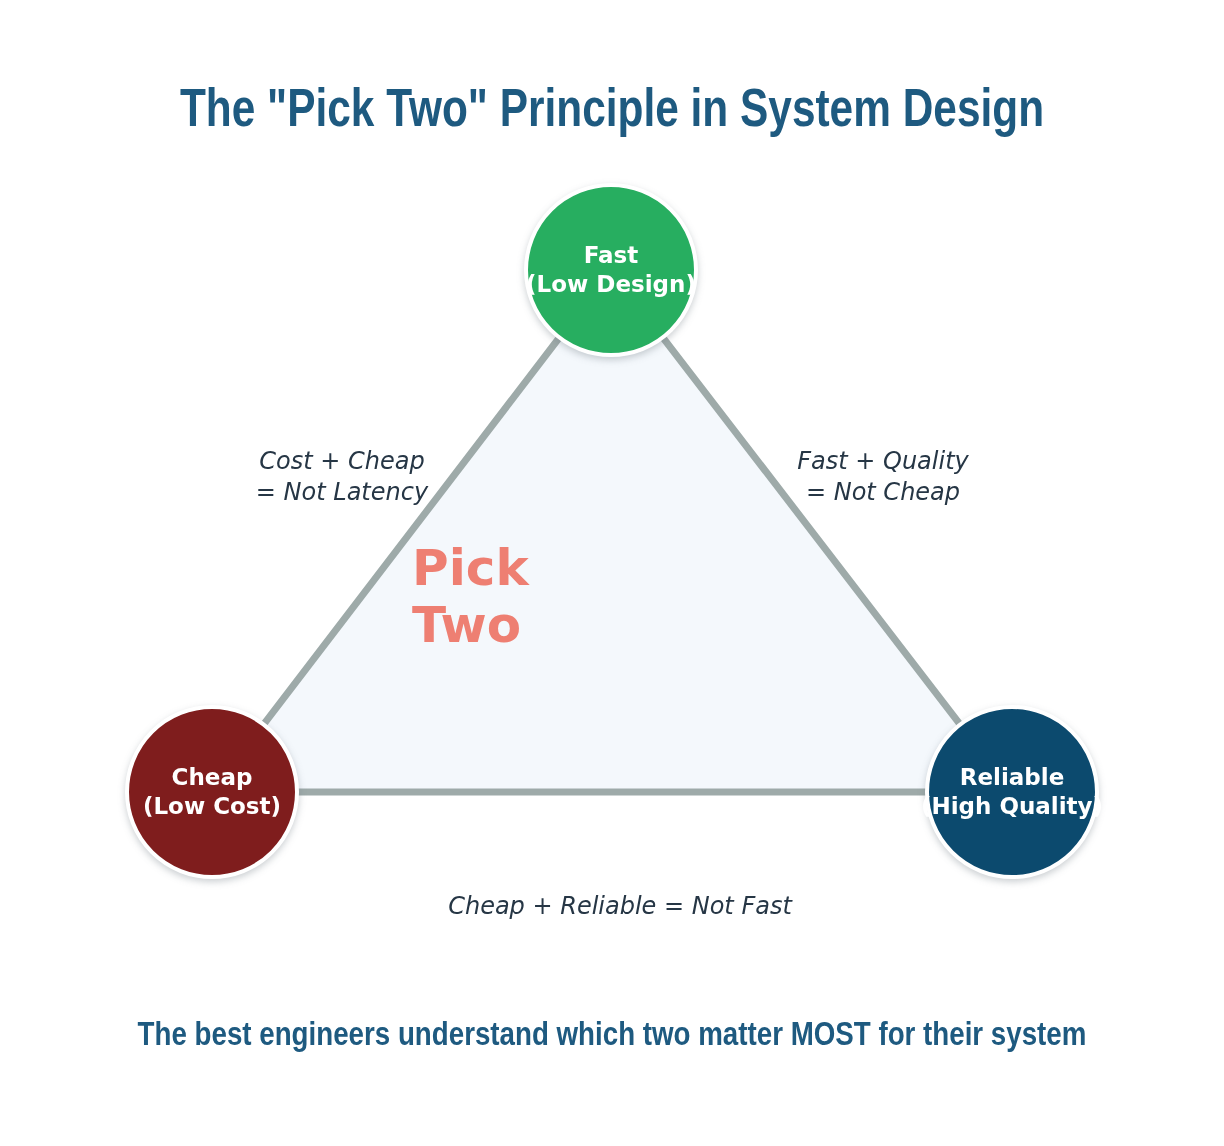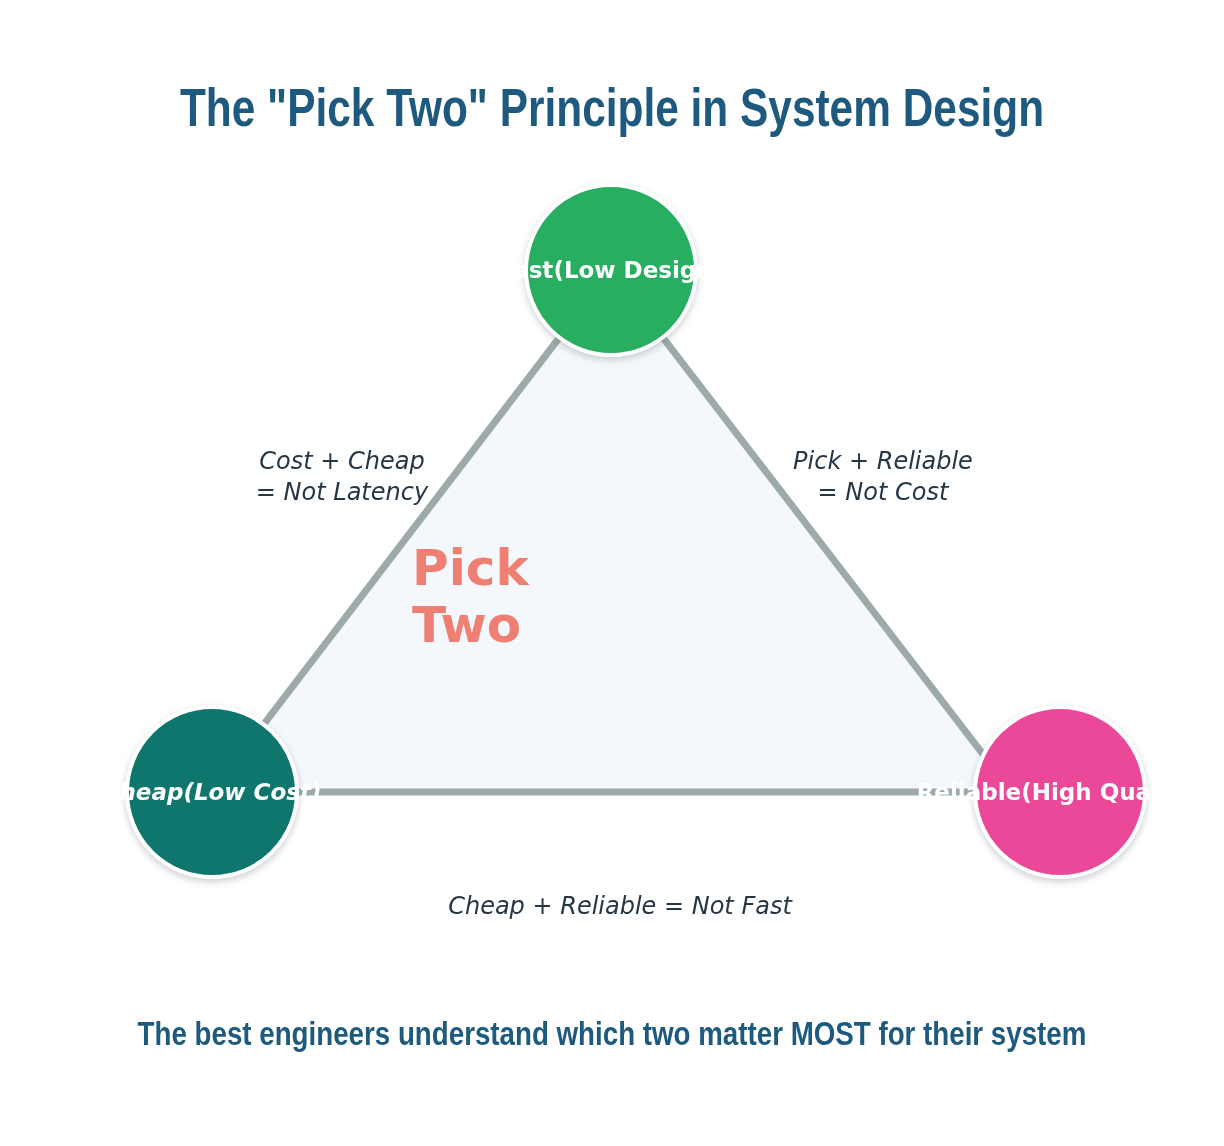--- a/index.html
+++ b/index.html
@@ -26,21 +26,21 @@
   }
 
   .tri-svg { position: absolute; top: 0; left: 0; z-index: 1; pointer-events: none; }
 
   .node {
     position: absolute;
     width: 174px; height: 174px;
     box-sizing: border-box;
     border: 4px solid #ffffff;
     border-radius: 50%;
-    display: flex; flex-direction: row;
+    display: flex; flex-direction: column;
     align-items: center; justify-content: center;
     text-align: center;
     color: #ffffff;
     font-weight: bold;
     font-size: 23px;
     line-height: 1.26;
     white-space: nowrap;
     box-shadow: 0 3px 7px rgba(110,120,130,0.35);
     z-index: 4;
   }
@@ -93,38 +93,38 @@
 
   <svg class="tri-svg" width="1224" height="1146" viewBox="0 0 1224 1146">
     <polygon points="611,270 212,792 1012,792" stroke-width="7" fill="#f4f8fc" stroke="#9eaaa9"></polygon>
   </svg>
 
   <div class="node node-fast" style="background-color: rgb(39, 174, 96);">
     <div>Fast</div>
     <div>(Low Design)</div>
   </div>
 
-  <div class="node node-cheap" style="background-color: #0f766e; font-style: italic;">
+  <div class="node node-cheap" style="background-color: #7f1d1d;">
     <div>Cheap</div>
     <div>(Low Cost)</div>
   </div>
 
-  <div class="node node-reliable" style="background-color: #ec4899; margin-left: 48px;">
+  <div class="node node-reliable" style="background-color: #0c4a6e;">
     <div>Reliable</div>
     <div>(High Quality)</div>
   </div>
 
   <div class="edge-label edge-label-left" style="color: rgb(38, 54, 69);">
     <div>Cost + Cheap</div>
     <div>= Not Latency</div>
   </div>
 
   <div class="edge-label edge-label-right" style="color: rgb(38, 54, 69);">
-    <div>Pick + Reliable</div>
-    <div>= Not Cost</div>
+    <div>Fast + Quality</div>
+    <div>= Not Cheap</div>
   </div>
 
   <div class="edge-label edge-label-bottom" style="color: rgb(38, 54, 69);">Cheap + Reliable = Not Fast</div>
 
   <div class="center-label" style="color: rgb(238, 127, 114);">
     <div>Pick</div>
     <div>Two</div>
   </div>
 
   <div class="caption" style="color: rgb(30, 90, 128);">The best engineers understand which two matter MOST for their system</div>

